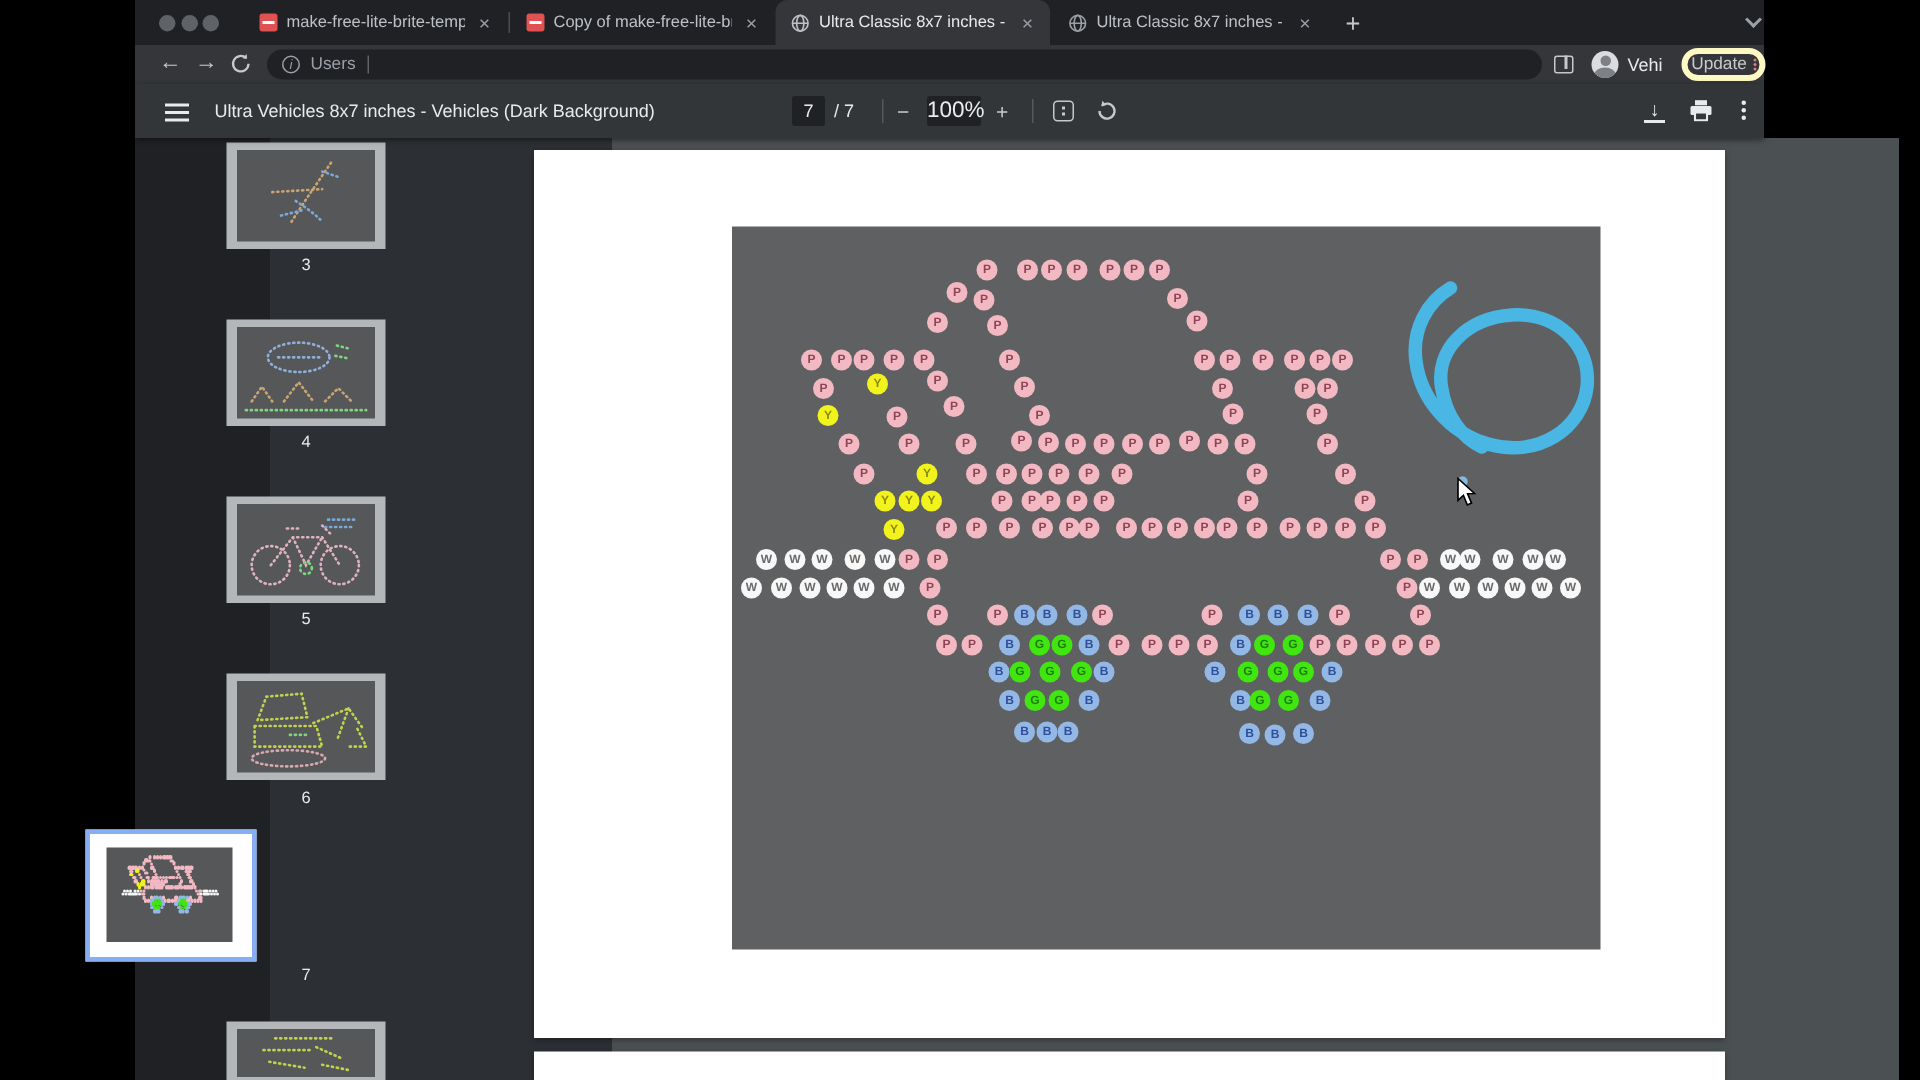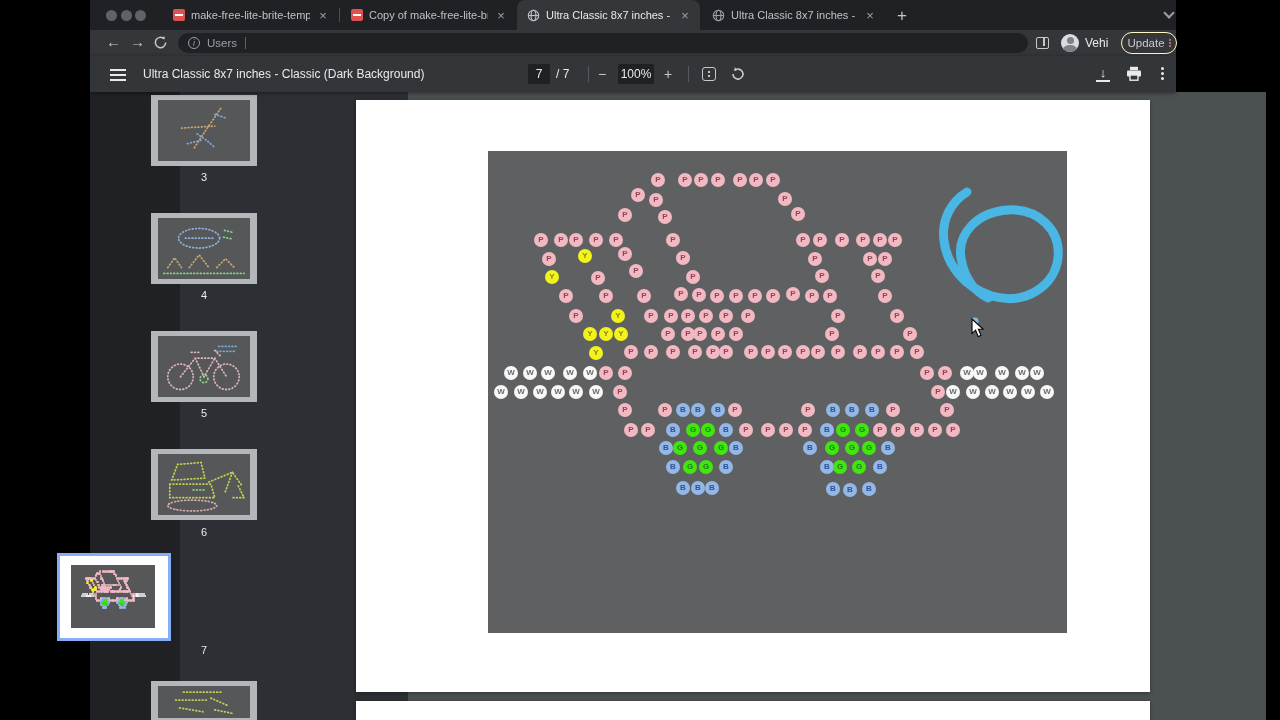--- a/index.html
+++ b/index.html
@@ -36,38 +36,38 @@
     color:#9aa0a6; font-size:9px; line-height:10px; text-align:center; font-style:italic; flex:none;}
   #urlpill .scheme { color:#9aa0a6; font-size:11.5px; margin:0 8px 0 7px; }
   #urlpill .pdiv { width:1px; height:12px; background:#5f6368; margin-right:8px; }
   #urlpill .path { color:#cdcfd2; font-size:11.5px; white-space:nowrap; overflow:hidden; }
   .readlist { width:13px; height:12px; border:1.5px solid #c6c9cc; border-radius:2px; top:7px; }
   .readlist:after { content:""; position:absolute; left:6px; top:-1px; width:1.5px; height:9px; background:#c6c9cc;}
   .avatar { width:18px; height:18px; border-radius:50%; background:#dadce0; top:4px; overflow:hidden;}
   .avatar .hd { position:absolute; left:5.5px; top:3px; width:7px; height:7px; border-radius:50%; background:#7d8085;}
   .avatar .bd { position:absolute; left:2px; top:11px; width:14px; height:9px; border-radius:50%; background:#7d8085;}
   .guest { color:#e8eaed; font-size:12px; top:6px; }
-  #updatebtn { top:2px; width:56px; height:22px; border:1px solid #fef9c3; border-radius:12px;
+  #updatebtn { top:2px; width:56px; height:22px; border:4px solid #fef9c3; border-radius:12px;
     color:#c8cacd; font-size:11.5px; display:flex; align-items:center; justify-content:center; gap:4px;}
   #updatebtn .dots { display:inline-block; width:2px; }
   #updatebtn .dots i { display:block; width:2px; height:2px; background:#e07b84; border-radius:50%; margin:1px 0;}
 
   
   #pdfbar { left:0; top:56px; width:1086px; height:36px; background:#323639;
     box-shadow:0 1px 4px rgba(0,0,0,.45); z-index:5; }
   .burger { top:13px; width:16px; }
   .burger i { display:block; height:2px; background:#e8eaed; margin-bottom:3px; }
   #pdftitle { top:11px; color:#e8eaed; font-size:12px; white-space:nowrap; }
   .pgbox { top:8px; width:22px; height:20px; background:#202124; border-radius:2px;
     color:#e8eaed; font-size:12px; text-align:center; line-height:20px; }
   .bartxt { top:11px; color:#e8eaed; font-size:12px; }
   .bardiv { top:10px; width:1px; height:16px; background:#55595d; }
   .zico { top:10px; color:#c6c9cc; font-size:14px; }
   .zoombox { top:8px; width:36px; height:20px; background:#202124; border-radius:2px;
-    color:#e8eaed; font-size:12px; text-align:center; line-height:20px; }
+    color:#e8eaed; font-size:15px; text-align:center; line-height:20px; }
   .fitic { top:11px; width:14px; height:14px; border:1.5px solid #c6c9cc; border-radius:3px; }
   .fitic i { position:absolute; width:2px; height:2px; background:#c6c9cc; left:4.5px; }
   .barsvg { top:10px; }
   .dlic { top:9px; color:#e8eaed; font-size:13px; width:14px; text-align:center; border-bottom:2px solid #e8eaed; }
   .kebab i { display:block; width:3px; height:3px; border-radius:50%; background:#e8eaed; margin-bottom:2px;}
   .kebab { top:11px; }
 
   
   #viewer { left:318px; top:92px; width:858px; height:628px; background:#4b5053; }
   #sidebar { left:90px; top:92px; width:228px; height:628px; background:#2c3034; overflow:hidden; }
@@ -157,21 +157,21 @@
           </span>
       </div>
     </div>
 
     <div id="pdfbar" class="abs">
       <div class="burger abs" style="left:20px">
           <i></i>
           <i></i>
           <i></i>
         </div>
-      <div id="pdftitle" class="abs" style="left:53px">Ultra Classic 8x7 inches - Classic (Dark Background)</div>
+      <div id="pdftitle" class="abs" style="left:53px">Ultra Vehicles 8x7 inches - Vehicles (Dark Background)</div>
       <div class="pgbox abs" style="left:438px">7</div>
       <div class="bartxt abs" style="left:466px">/ 7</div>
       <div class="bardiv abs" style="left:498px"></div>
       <div class="zico abs" style="left:508px">−</div>
       <div class="zoombox abs" style="left:528px">100%</div>
       <div class="zico abs" style="left:574px">+</div>
       <div class="bardiv abs" style="left:598px"></div>
       <div class="fitic abs" style="left:612px">
           <i style="top:2.5px"></i>
           <i style="top:6.5px"></i>

